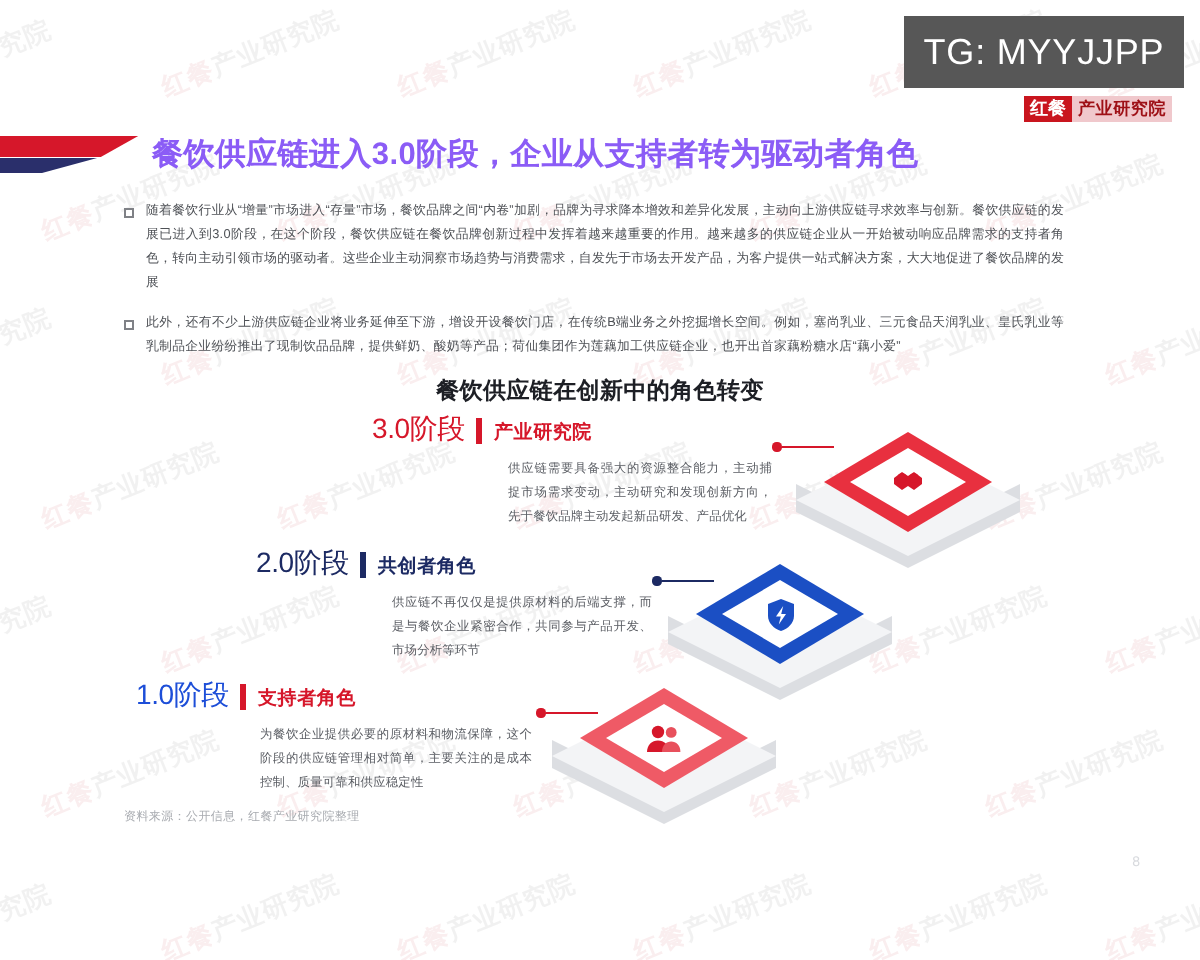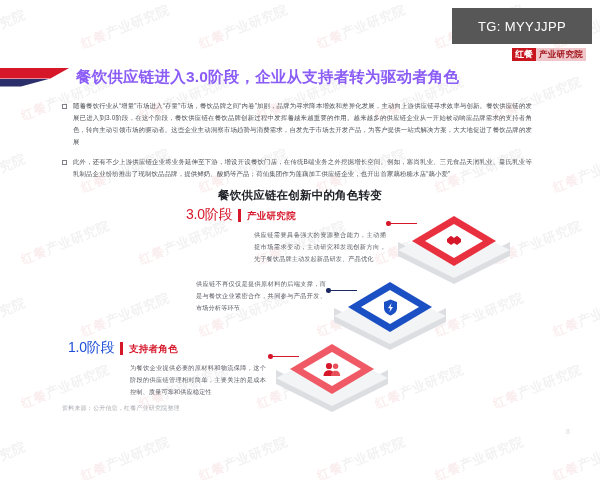--- a/index.html
+++ b/index.html
@@ -33,21 +33,21 @@
   }
   .wm .wm-red { color: rgba(190,30,45,0.075); }
 
   
   .tg-badge {
     position: absolute;
     left: 452px; top: 8px;
     width: 140px; height: 36px;
     background: #575757;
     color: #ffffff;
-    font-size: 13px;
+    font-size: 18px;
     display: flex; align-items: center; justify-content: center;
     letter-spacing: 0.4px;
     z-index: 40;
   }
 
   
   .brand {
     position: absolute;
     right: 14px; top: 48px;
     display: flex; align-items: stretch;
@@ -447,20 +447,25 @@
   <div class="stage" id="stage3">
     <div class="stage-head">
       <span class="stage-num">3.0阶段</span>
       <span class="stage-div"></span>
       <span class="stage-role">产业研究院</span>
     </div>
     <div class="stage-desc">供应链需要具备强大的资源整合能力，主动捕捉市场需求变动，主动研究和发现创新方向，先于餐饮品牌主动发起新品研发、产品优化</div>
   </div>
 
   <div class="stage" id="stage2">
+    <div class="stage-head">
+      <span class="stage-num">2.0阶段</span>
+      <span class="stage-div"></span>
+      <span class="stage-role">共创者角色</span>
+    </div>
     <div class="stage-desc">供应链不再仅仅是提供原材料的后端支撑，而是与餐饮企业紧密合作，共同参与产品开发、市场分析等环节</div>
   </div>
 
   <div class="stage" id="stage1">
     <div class="stage-head">
       <span class="stage-num">1.0阶段</span>
       <span class="stage-div"></span>
       <span class="stage-role">支持者角色</span>
     </div>
     <div class="stage-desc">为餐饮企业提供必要的原材料和物流保障，这个阶段的供应链管理相对简单，主要关注的是成本控制、质量可靠和供应稳定性</div>

